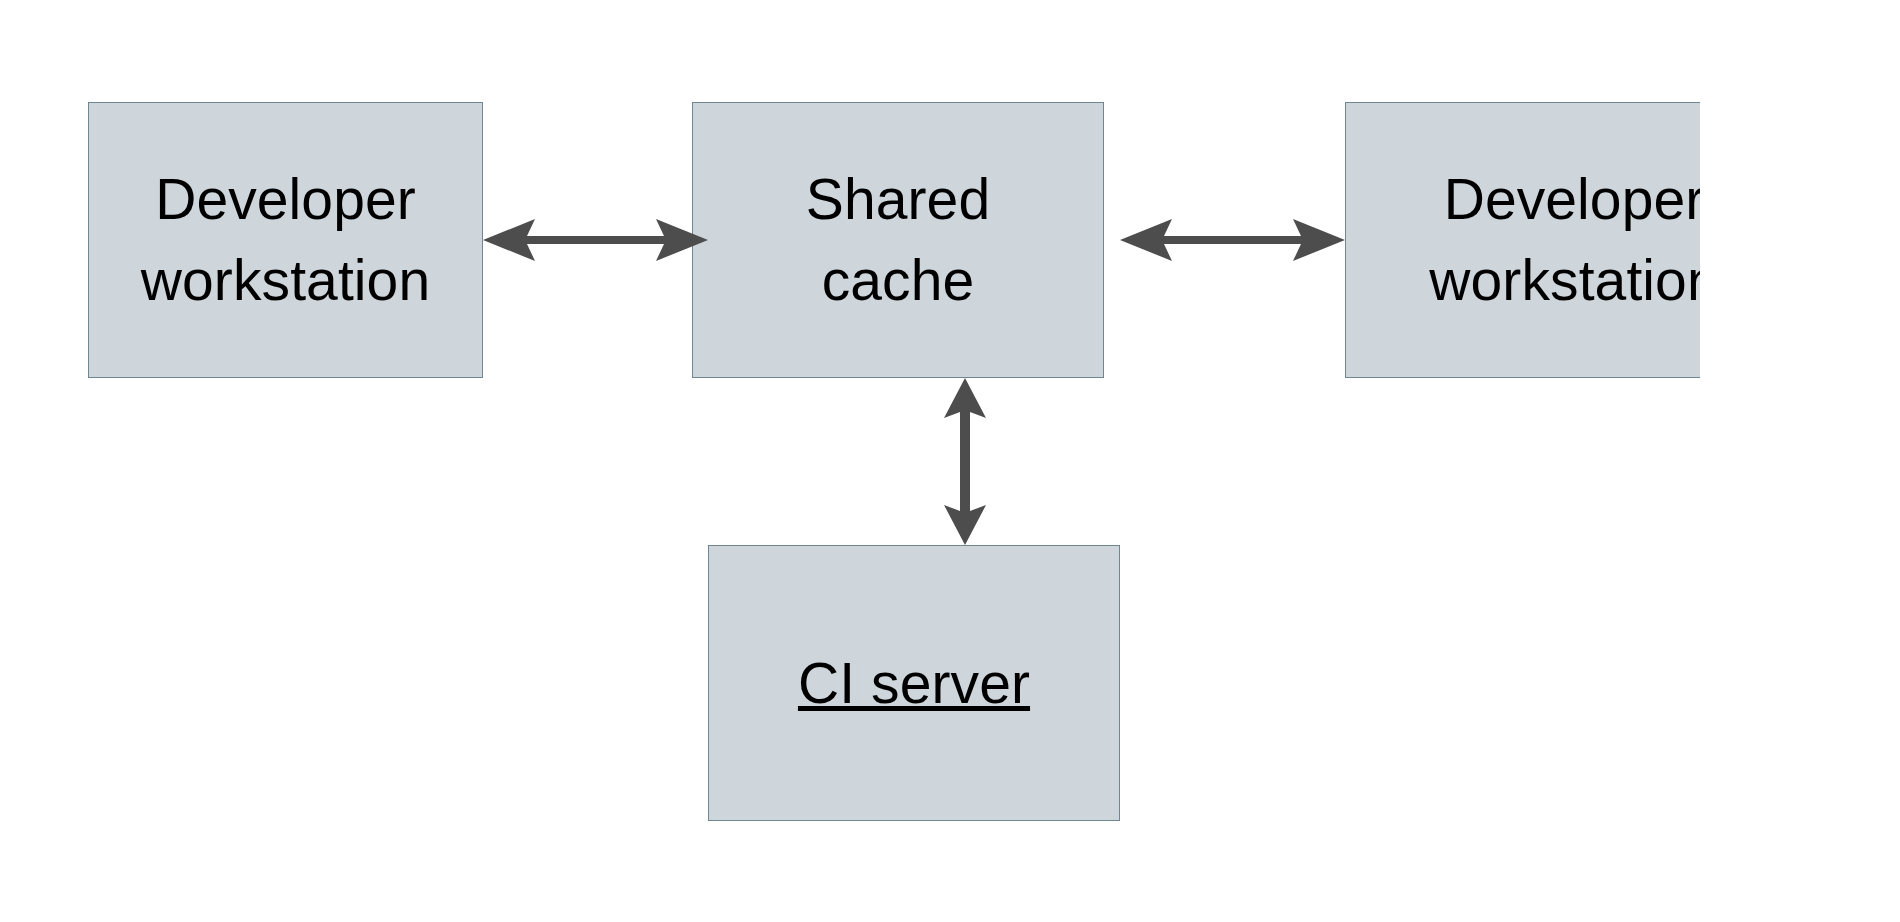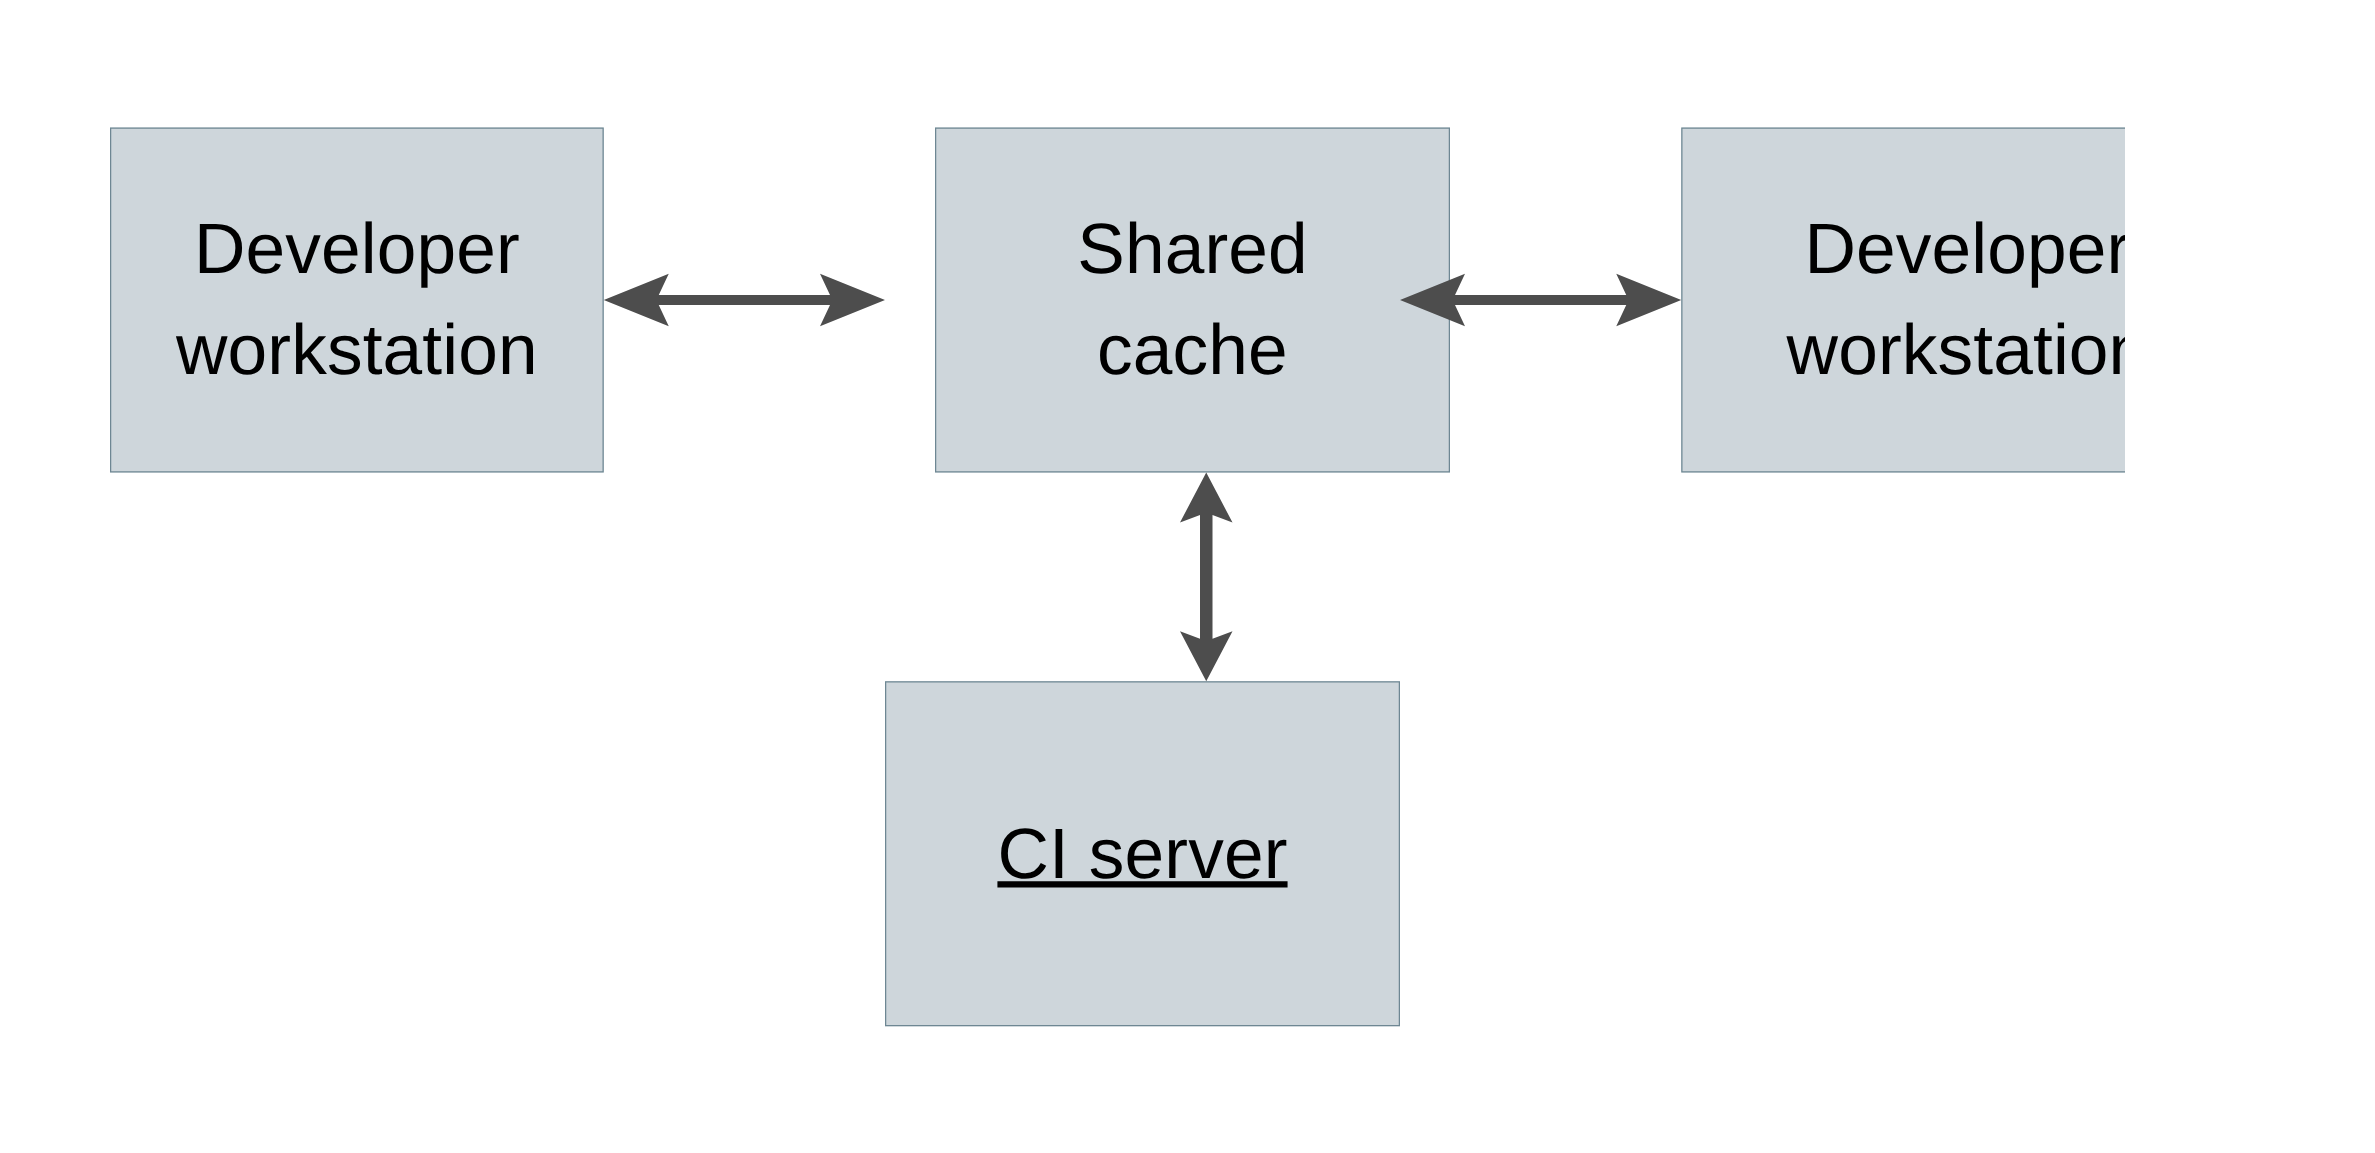--- a/index.html
+++ b/index.html
@@ -31,21 +31,21 @@
   .node-label {
     font-size: 57px;
     line-height: 1.42;
     color: #000000;
     letter-spacing: 0.1px;
     white-space: pre-line;
     padding: 0 6px;
   }
   
   #node-dev-left   { left: 88px;   top: 102px; width: 395px; height: 276px; }
-  #node-shared     { left: 748px;  top: 102px; width: 412px; height: 276px; }
+  #node-shared     { left: 692px;  top: 102px; width: 412px; height: 276px; }
   #node-dev-right  { left: 1345px; top: 102px; width: 458px; height: 276px; }
   #node-ci         { left: 708px;  top: 545px; width: 412px; height: 276px; }
 
   .edge {
     position: absolute;
     overflow: visible;
   }
   #edge-left-shared  { left: 483px;  top: 205px; width: 225px; height: 70px; }
   #edge-shared-right { left: 1120px; top: 205px; width: 225px; height: 70px; }
   #edge-shared-ci    { left: 930px;  top: 378px; width: 70px;  height: 167px; }

